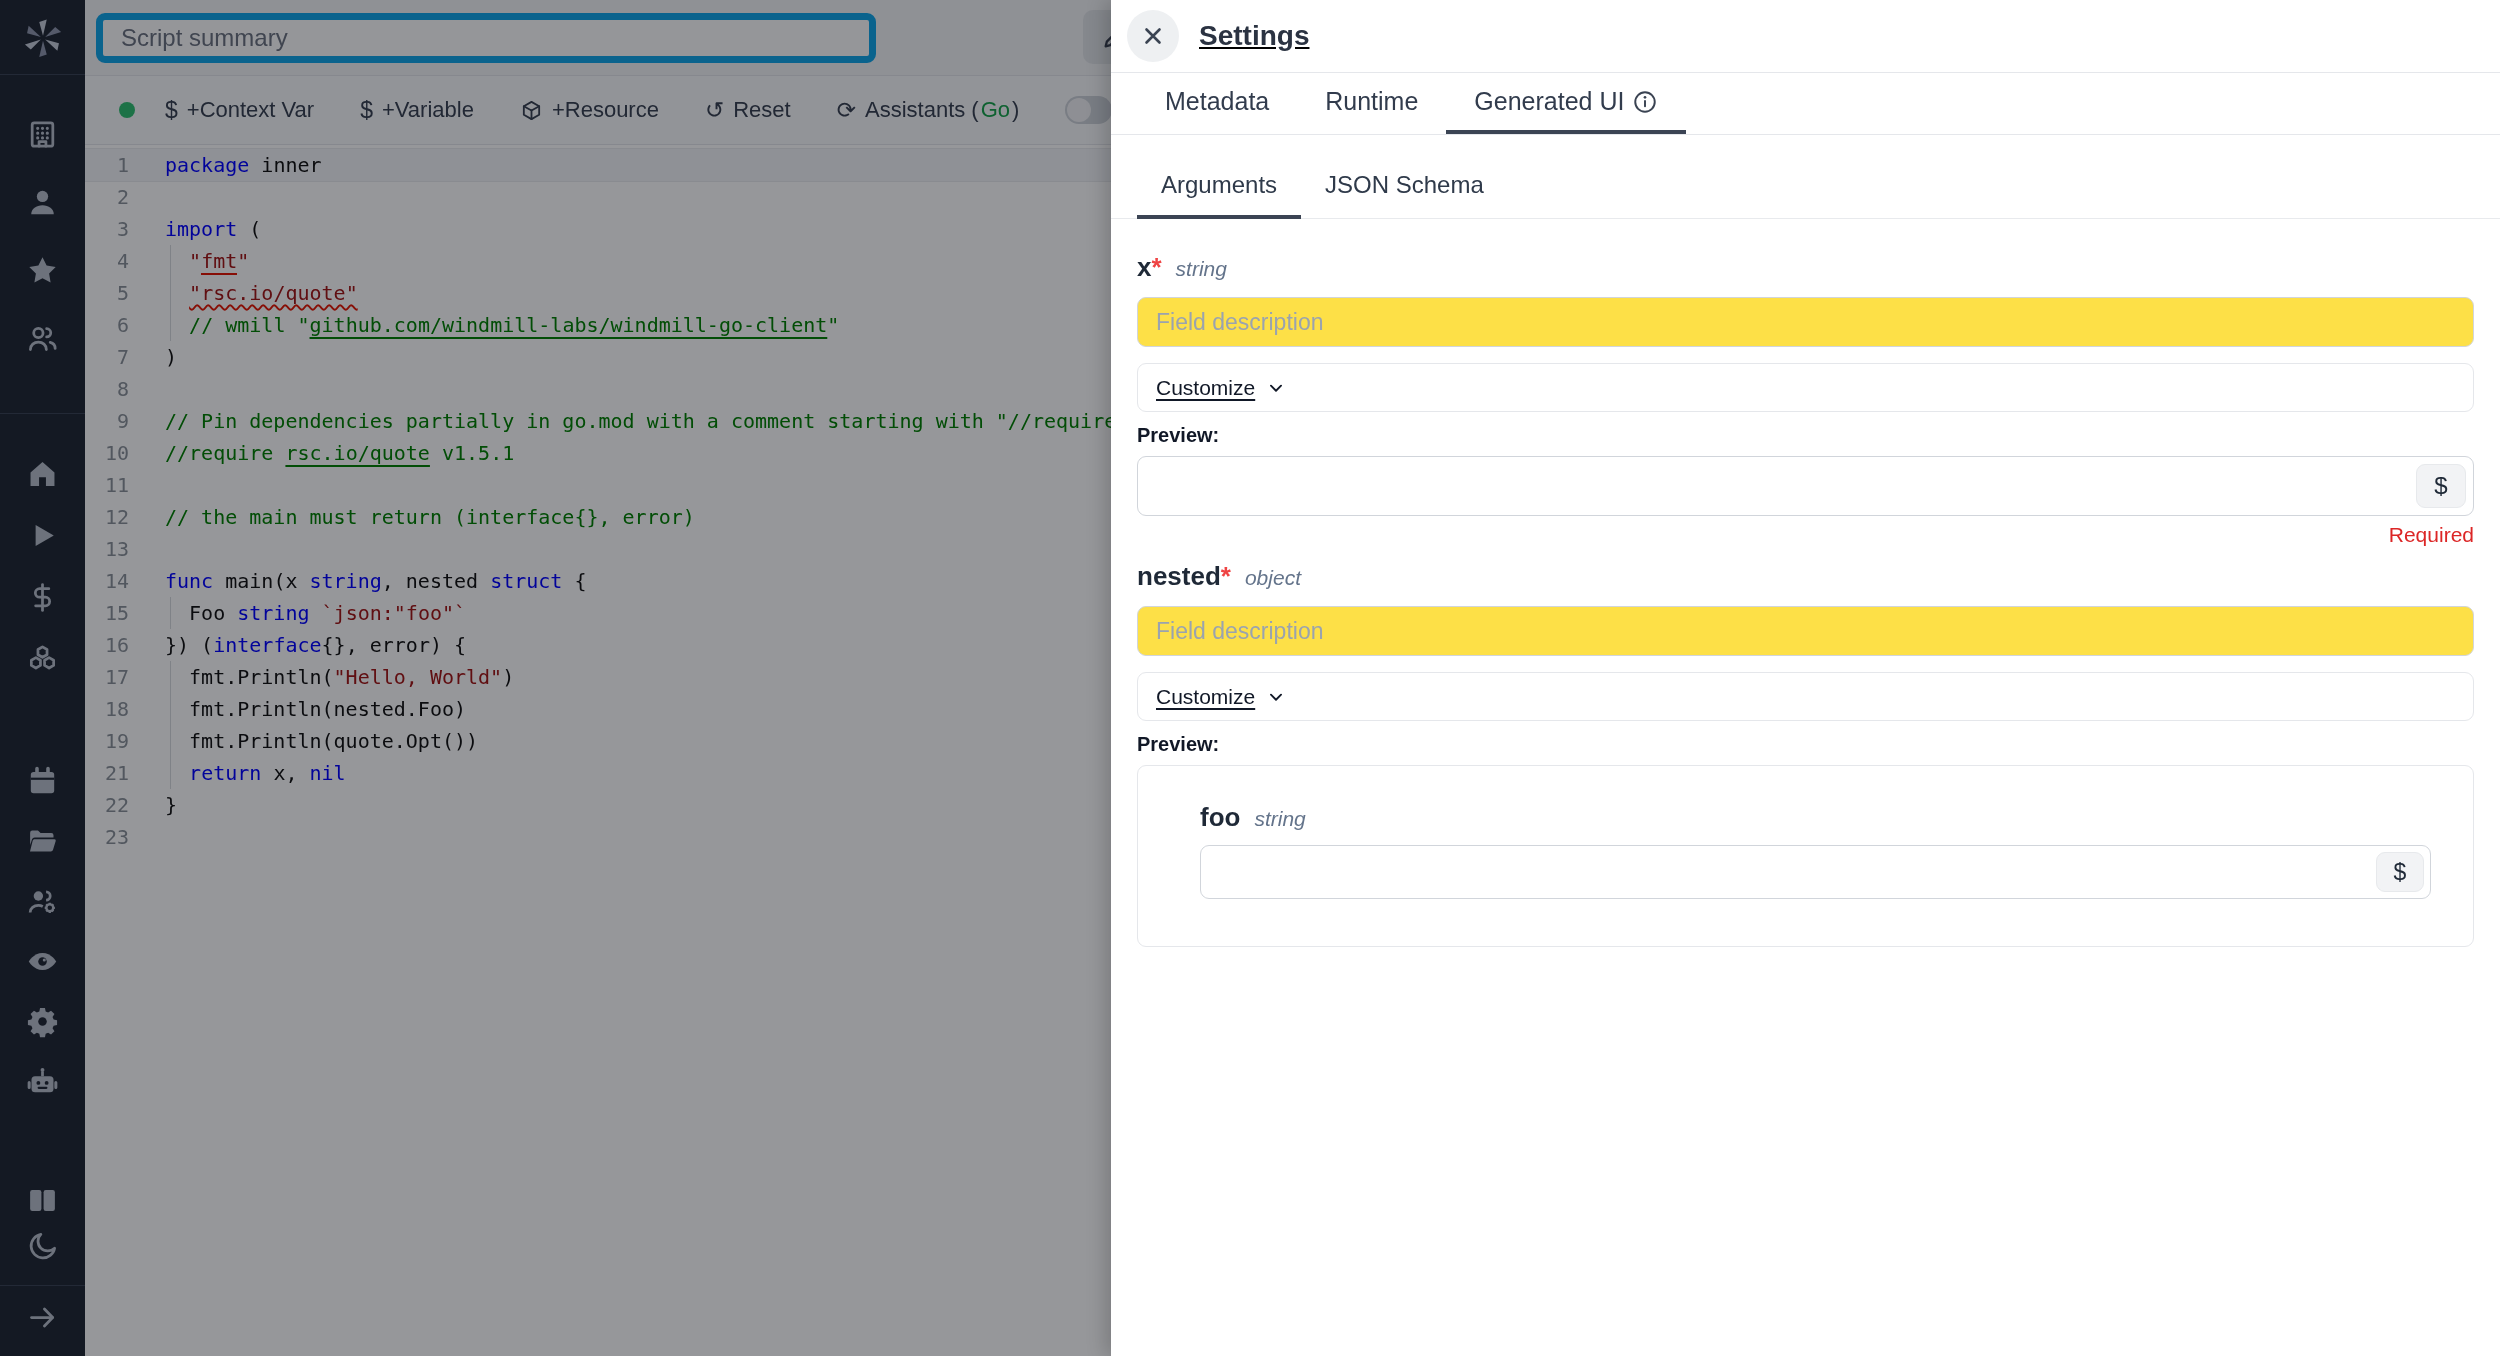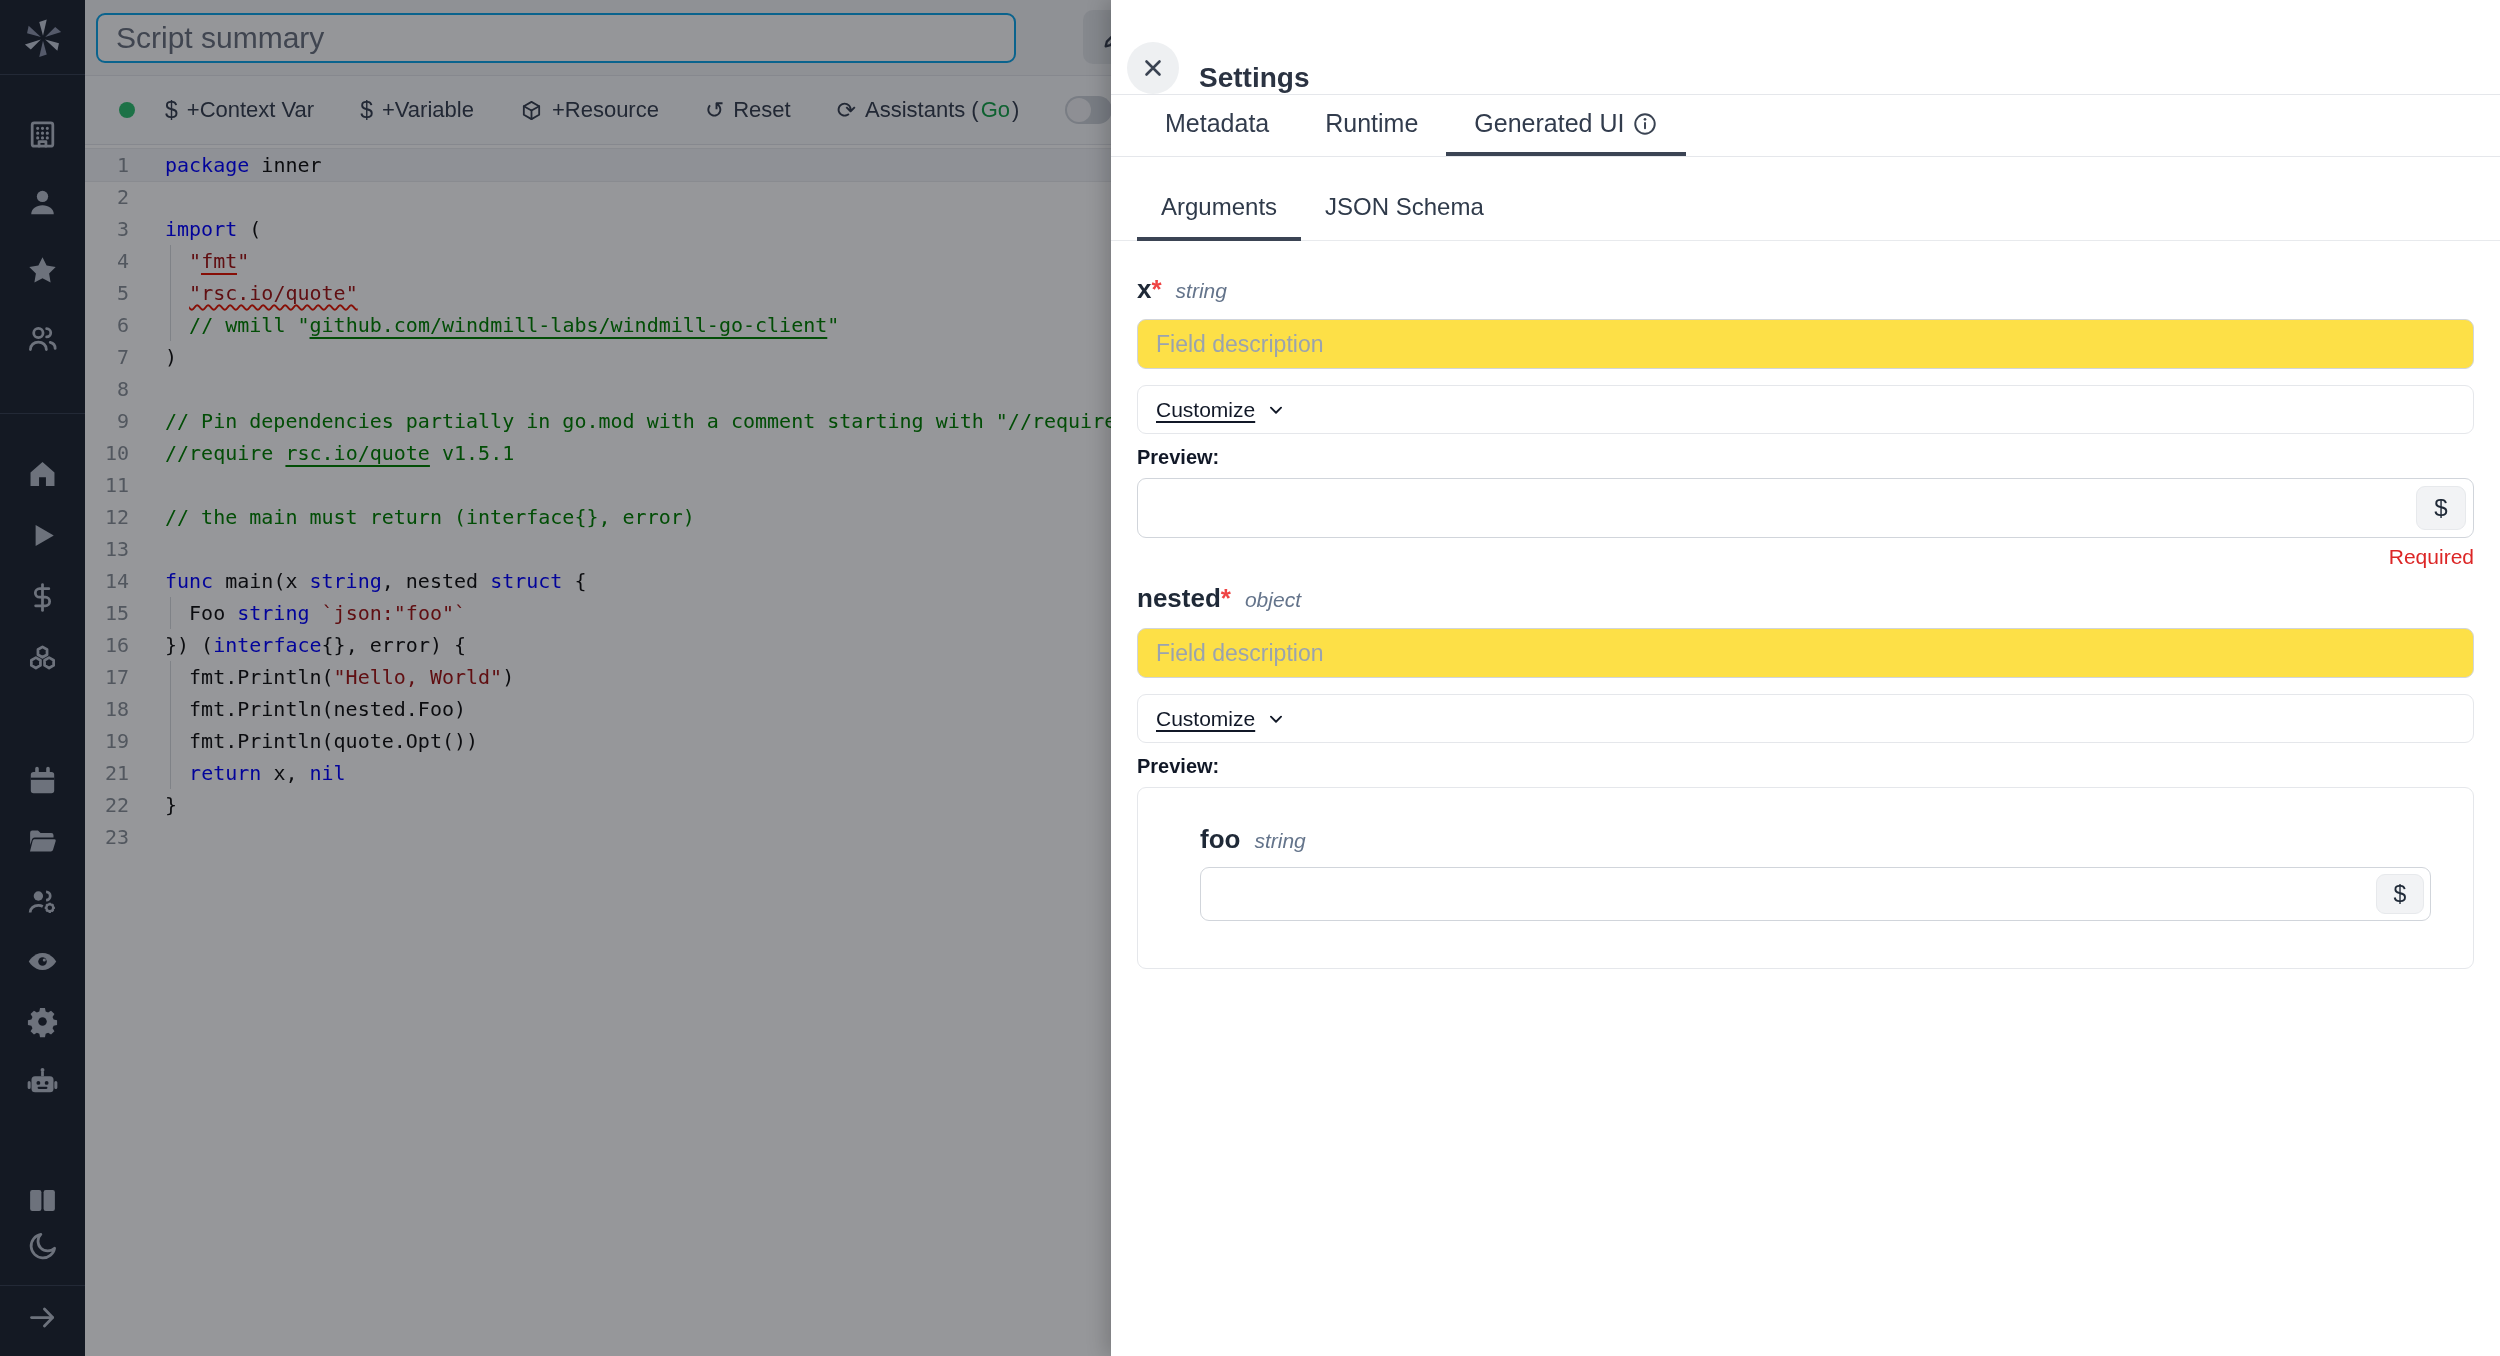--- a/index.html
+++ b/index.html
@@ -17,21 +17,21 @@
   .sb-bottom { position:absolute; bottom:0; left:0; width:85px; display:flex; flex-direction:column; align-items:center; }
   .sb-bottom .docs { display:flex; flex-direction:column; gap:12px; align-items:center; }
   .sb-bottom .foot { width:85px; border-top:1px solid #3a4354; margin-top:22px; padding:14px 0 22px 0; display:flex; justify-content:center; }
   .sb-btn { width:40px; height:34px; display:flex; align-items:center; justify-content:center; cursor:pointer; }
   .sb-btn svg { width:33px; height:33px; }
   .icn-stroke { stroke:#b9c0cc; stroke-width:2; fill:none; }
 
   
   .main { position:absolute; left:85px; top:0; width:1030px; height:1356px; background:#fff; }
   .topbar { height:75px; background:#f3f4f6; display:flex; align-items:center; padding-left:11px; position:relative; }
-  .summary-input { width:920px; height:50px; border:2px solid #0ea5e9; border-radius:9px; background:#fdfdfd; font-size:30px; color:#374151; padding:0 18px; outline:none; font-family:"Liberation Sans",sans-serif; }
+  .summary-input { width:780px; height:50px; border:7px solid #0ea5e9; border-radius:9px; background:#fdfdfd; font-size:24px; color:#374151; padding:0 18px; outline:none; font-family:"Liberation Sans",sans-serif; }
   .summary-input::placeholder { color:#6b7280; }
   .edit-btn { position:absolute; right:-32px; top:10px; width:64px; height:54px; background:#e2e5e9; border-radius:10px; display:flex; align-items:center; justify-content:center; }
   .toolbar { height:70px; background:#f9fafb; border-top:1px solid #e3e6ea; border-bottom:1px solid #e3e6ea; display:flex; align-items:center; padding-left:34px; gap:0; white-space:nowrap; }
   .status-dot { width:16px; height:16px; border-radius:50%; background:#2fbf71; margin-right:30px; flex:none; }
   .tb-item { display:flex; align-items:center; gap:9px; font-size:22px; color:#374151; margin-right:46px; cursor:pointer; }
   .tb-glyph { font-size:23px; color:#374151; font-weight:400; }
   .tb-item svg { width:23px; height:23px; }
   .tb-suffix { color:#16a34a; }
   .toggle { width:47px; height:28px; border-radius:14px; background:#cdd2d9; position:relative; margin-right:12px; flex:none; cursor:pointer; }
   .toggle .knob { position:absolute; left:2px; top:2px; width:24px; height:24px; border-radius:50%; background:#f1f2f4; }
@@ -47,21 +47,21 @@
   .k { color:#0000ff; } .s { color:#a31515; } .c { color:#008000; } .d { color:#111111; }
   .u-red { border-bottom:2.5px solid #e51400; }
   .w-red { text-decoration:underline; text-decoration-style:wavy; text-decoration-color:#e51400; text-decoration-thickness:1.5px; text-underline-offset:4px; }
   .u-grn { text-decoration:underline; text-decoration-color:#008000; text-decoration-thickness:1.5px; text-underline-offset:5px; }
 
   
   .dim { position:absolute; left:0; top:0; width:1111px; height:1356px; background:rgba(5,8,14,0.42); z-index:20; }
 
   
   .drawer { position:absolute; left:1111px; top:0; width:1389px; height:1356px; background:#ffffff; z-index:30; box-shadow:-6px 0 18px rgba(0,0,0,0.18); }
-  .dr-header { height:95px; border-bottom:1px solid #e5e7eb; display:flex; align-items:flex-end; padding-left:16px; }
+  .dr-header { height:73px; border-bottom:1px solid #e5e7eb; display:flex; align-items:center; padding-left:16px;text-decoration:underline; }
   .close-btn { width:52px; height:52px; border-radius:50%; background:#eef0f2; display:flex; align-items:center; justify-content:center; cursor:pointer; }
   .dr-title { font-size:28px; font-weight:700; color:#2b3342; margin-left:20px; }
   .tabs { display:flex; padding-left:26px; border-bottom:1px solid #e5e7eb; height:62px; align-items:stretch; }
   .tab { display:flex; align-items:center; gap:8px; padding:0 28px; font-size:25px; color:#323c4d; cursor:pointer; border-bottom:4px solid transparent; }
   .tab.active { border-bottom-color:#3b4454; font-weight:500; }
   .tab svg { width:26px; height:26px; }
   .subtabs { display:flex; padding-left:26px; border-bottom:1px solid #e8eaed; height:84px; align-items:flex-end; margin-top:0; }
   .subtab { padding:0 24px 16px 24px; font-size:24px; color:#2f3a4a; cursor:pointer; border-bottom:4px solid transparent; margin-bottom:-1px; }
   .subtab.active { border-bottom-color:#3b4454; font-weight:500; }
   .dr-content { padding:33px 26px 0 26px; }

